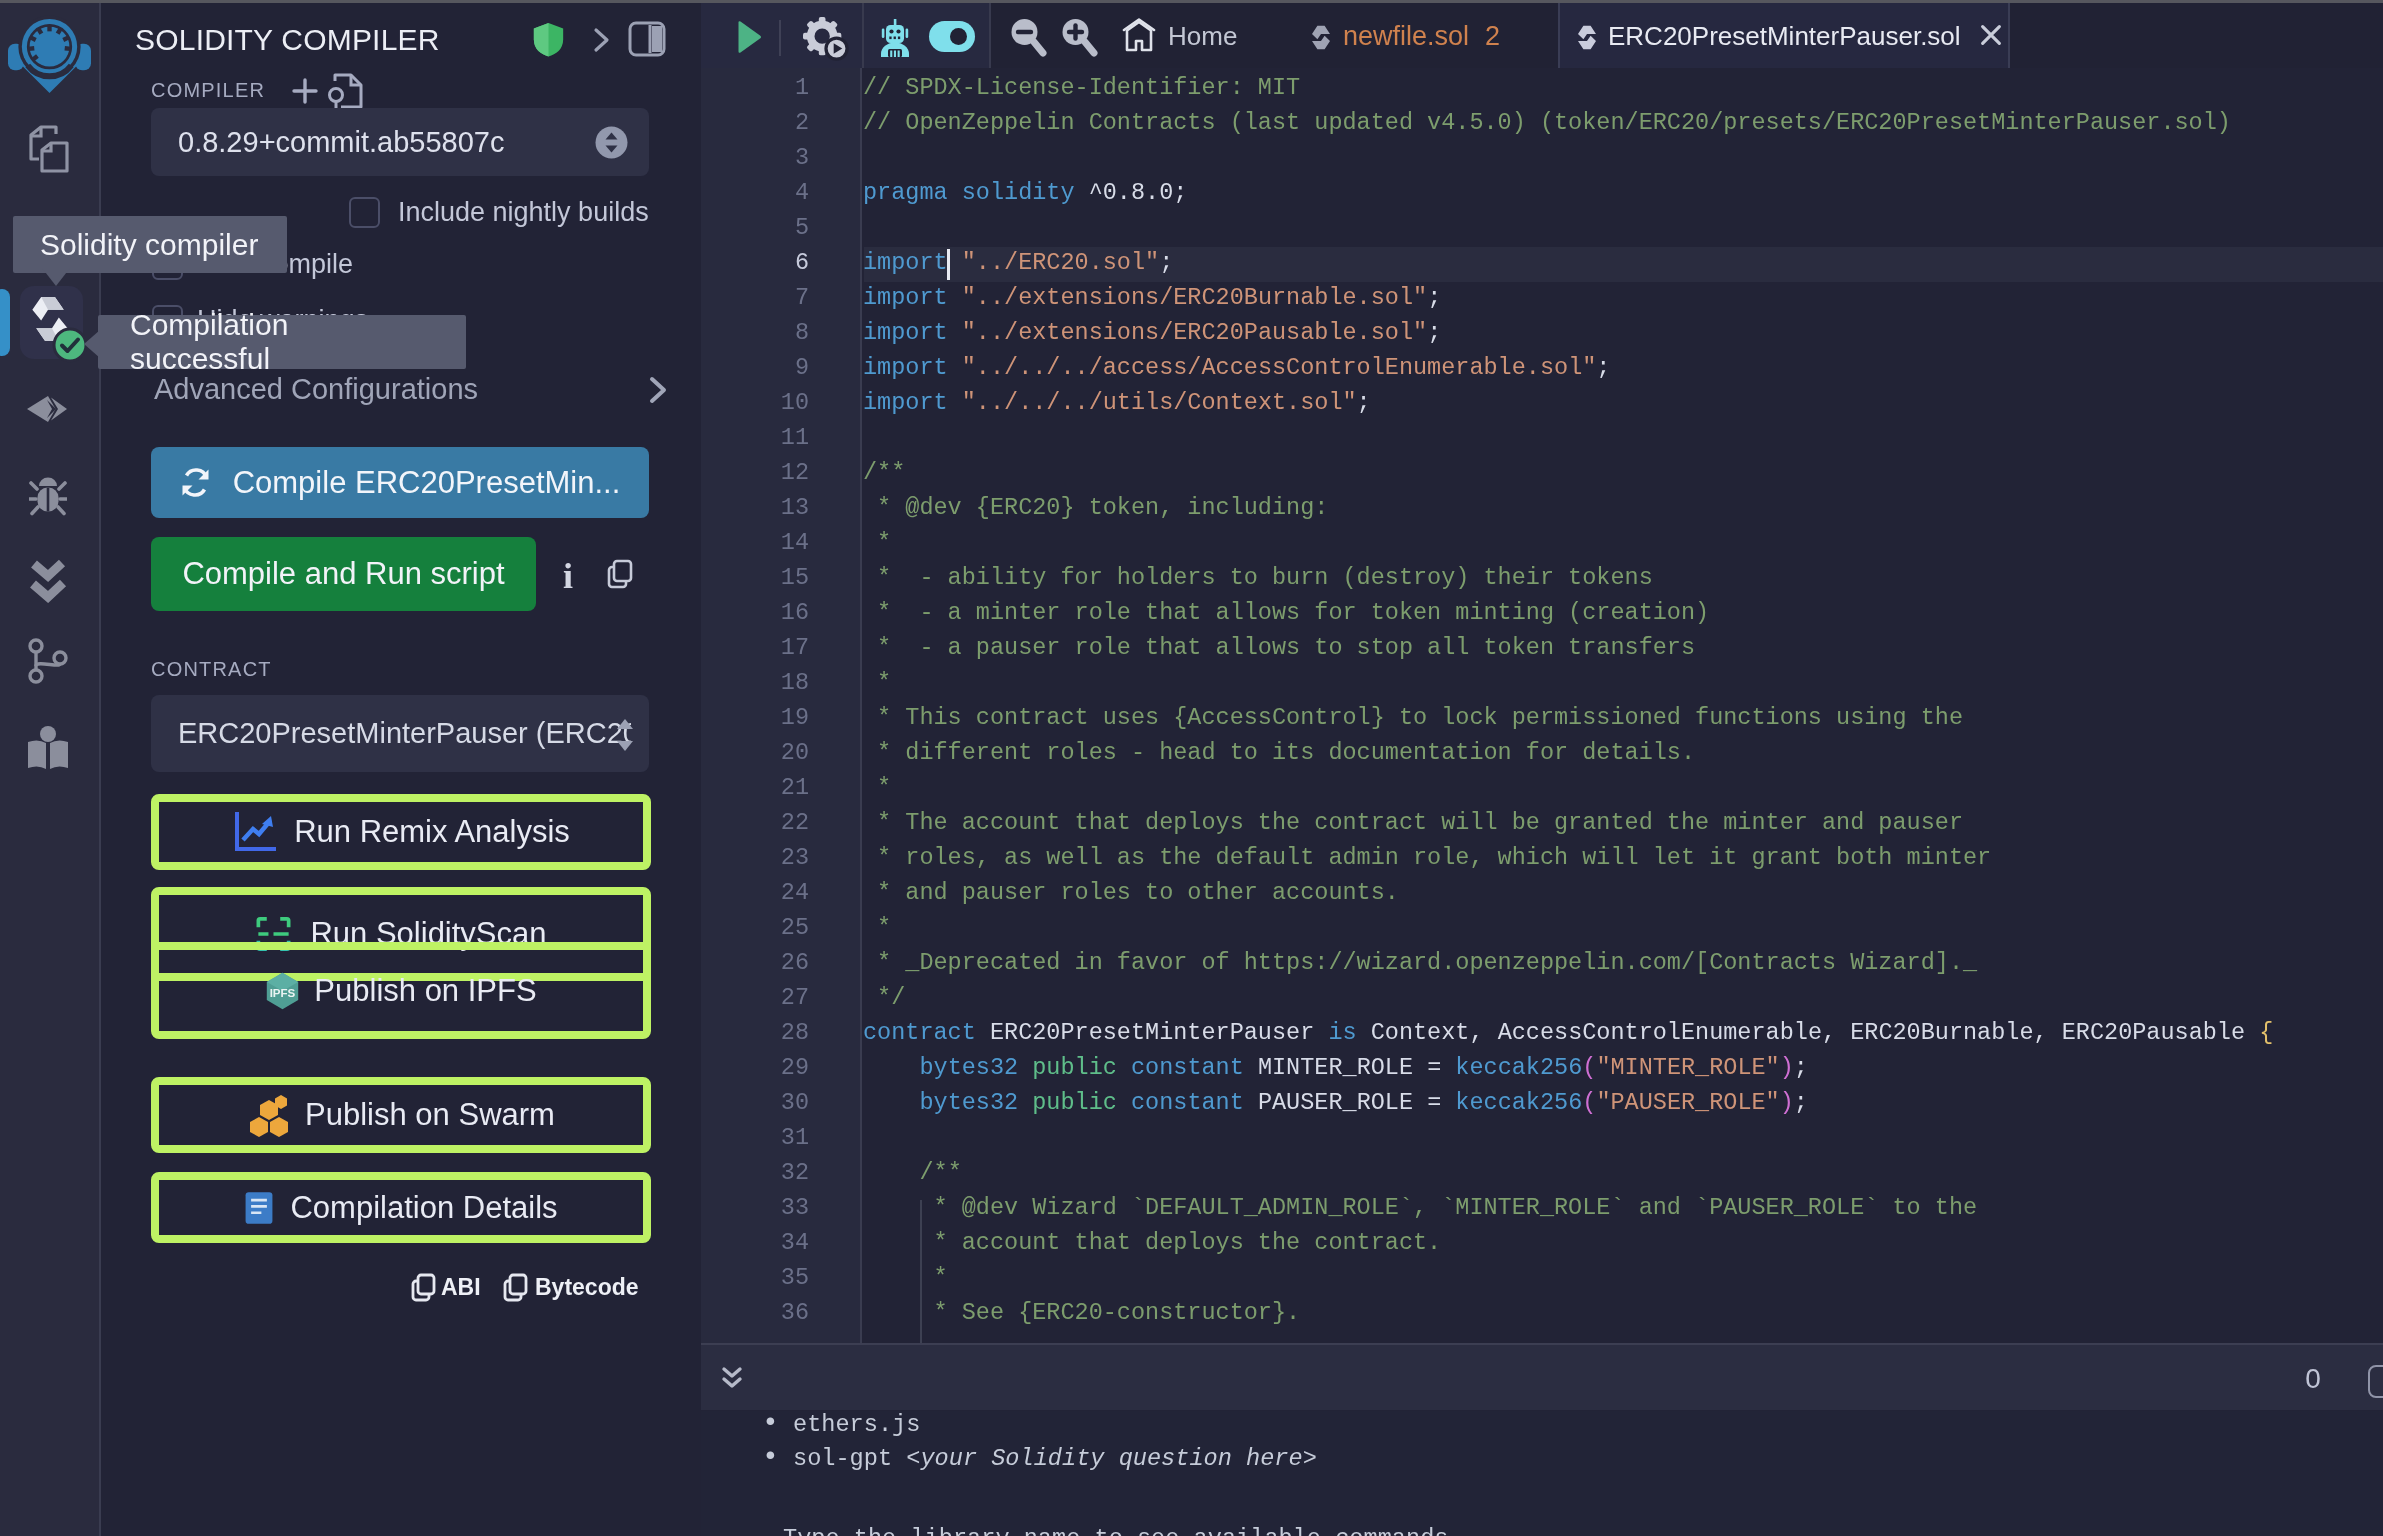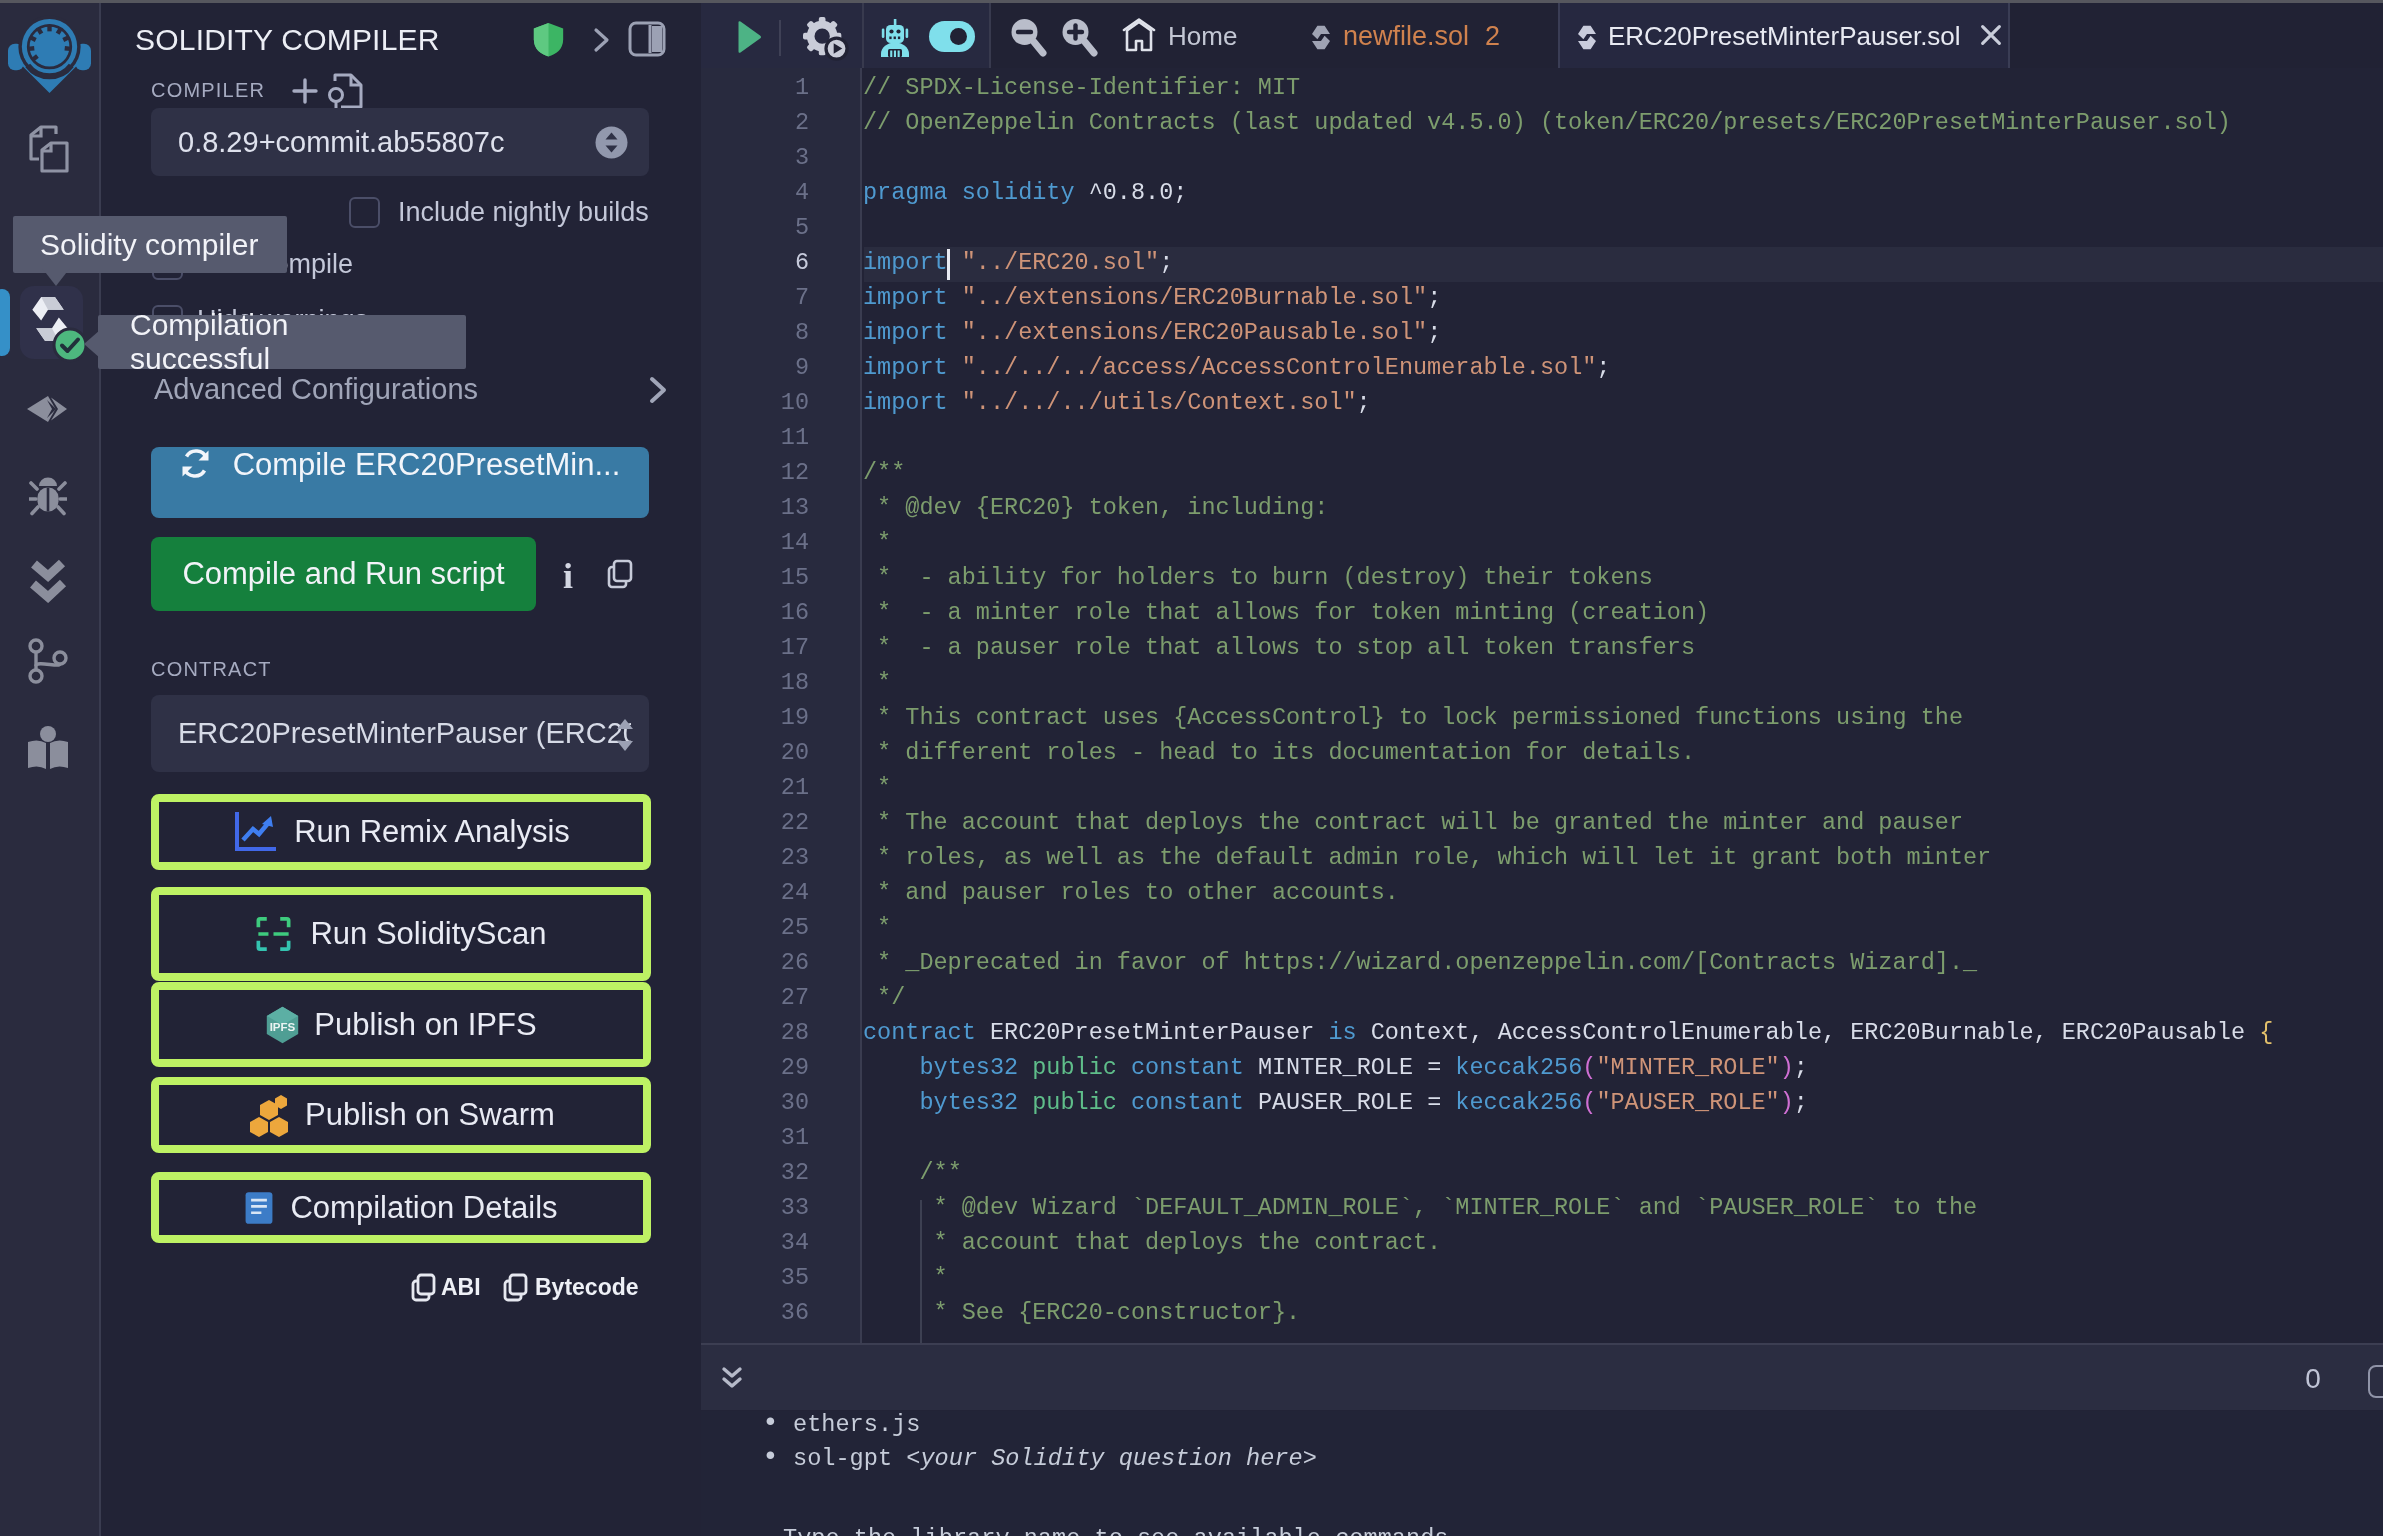--- a/index.html
+++ b/index.html
@@ -247,21 +247,21 @@
 <div class="abs" style="left:197px;top:249px;font-size:27px;color:#c3c7d8">Auto compile</div>
 
 <div class="abs" style="left:152px;top:305px;width:31px;height:31px;border:2.5px solid #4b4e68;border-radius:6px"></div>
 <div class="abs" style="left:197px;top:305px;font-size:27px;color:#c3c7d8">Hide warnings</div>
 
 <div class="abs" style="left:154px;top:373px;font-size:29px;color:#a0a5b8">Advanced Configurations</div>
 <svg class="abs" style="left:645px;top:376px" width="26" height="28" viewBox="0 0 26 28">
     <path d="M7 3 L19 14 L7 25" fill="none" stroke="#a0a5b8" stroke-width="4" stroke-linecap="round" stroke-linejoin="round"></path>
   </svg>
 
-<div class="abs" style="left:151px;top:447px;width:498px;height:71px;background:#397aa4;border-radius:8px;display:flex;align-items:flex-start;justify-content:center;color:#f2f5fa;font-size:31px">
+<div class="abs" style="left:151px;top:447px;width:498px;height:71px;background:#397aa4;border-radius:8px;display:flex;align-items:center;justify-content:center;color:#f2f5fa;font-size:31px">
 <svg width="31" height="33" viewBox="0 0 31 33" style="margin-right:22px">
       <path d="M26.5 11.5 A11 11 0 0 0 6.5 9.5 M4.5 21.5 A11 11 0 0 0 24.5 23.5" fill="none" stroke="#f2f5fa" stroke-width="3.6"></path>
       <path d="M28.5 3.5 L28.5 13.5 L18.5 13.5 Z" fill="#f2f5fa"></path>
       <path d="M2.5 29.5 L2.5 19.5 L12.5 19.5 Z" fill="#f2f5fa"></path>
     </svg>
 <span>Compile ERC20PresetMin...</span>
   </div>
 
 <div class="abs" style="left:151px;top:537px;width:385px;height:74px;background:#15803d;border-radius:8px;display:flex;align-items:center;justify-content:center;color:#f2f3f8;font-size:31px">Compile and Run script</div>
 <div class="abs" style="left:563px;top:555px;font-family:'Liberation Serif',serif;font-weight:bold;font-size:36px;color:#d3d6e2">i</div>
@@ -289,21 +289,21 @@
 <div class="btn-outline" style="top:887px;height:94px">
 <svg width="37" height="40" viewBox="0 0 44 44" style="margin-right:18px">
 <path d="M14 4 L6 4 Q4 4 4 6 L4 14" fill="none" stroke="#3ecb7e" stroke-width="4.4"></path>
 <path d="M30 4 L38 4 Q40 4 40 6 L40 14" fill="none" stroke="#3ecb7e" stroke-width="4.4"></path>
 <path d="M14 40 L6 40 Q4 40 4 38 L4 30" fill="none" stroke="#34c3b0" stroke-width="4.4"></path>
 <path d="M30 40 L38 40 Q40 40 40 38 L40 30" fill="none" stroke="#34c3b0" stroke-width="4.4"></path>
 <path d="M4 22 L16 22 M22 22 L40 22" stroke="#3ecb7e" stroke-width="4"></path>
 </svg>
 <span>Run SolidityScan</span>
   </div>
-<div class="btn-outline" style="top:982px;height:85px">
+<div class="btn-outline" style="top:942px;height:97px">
 <svg width="35" height="38" viewBox="0 0 42 46" style="margin-right:14px">
 <polygon points="21,1 40,12 40,34 21,45 2,34 2,12" fill="#4f9e94"></polygon>
 <polygon points="21,1 40,12 21,23 2,12" fill="#5cafa4"></polygon>
 <text x="21" y="30" font-family="Liberation Sans,sans-serif" font-size="14" font-weight="bold" fill="#eaf4f2" text-anchor="middle">IPFS</text>
 </svg>
 <span>Publish on IPFS</span>
   </div>
 <div class="btn-outline" style="top:1077px;height:76px">
 <svg width="46" height="46" viewBox="0 0 46 46" style="margin-right:12px">
 <polygon points="22,8 31,13 31,23 22,28 13,23 13,13" fill="#eda73c"></polygon>

